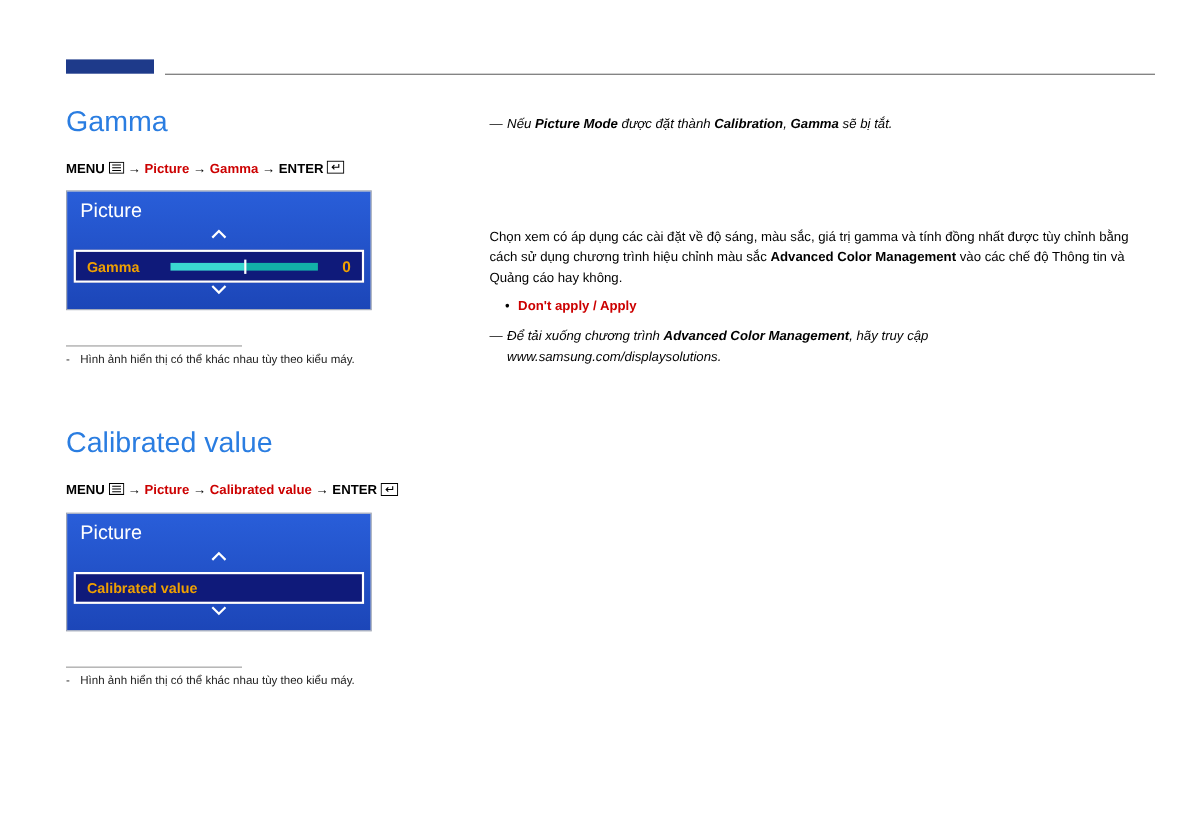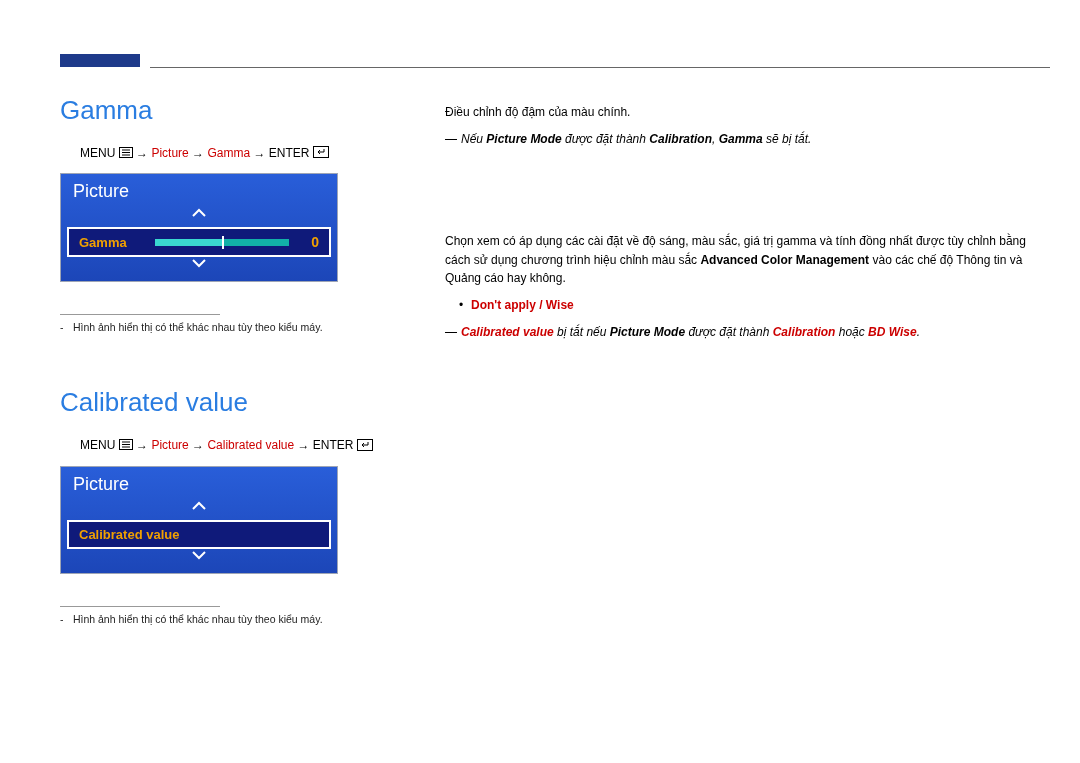--- a/index.html
+++ b/index.html
@@ -36,21 +36,21 @@
   }
   .left { width: 330px; flex: 0 0 330px; }
   .right { flex: 1; padding-top: 8px; }
 
   h1 {
     color: #2a7de1;
     font-weight: 400;
     font-size: 26px;
     margin: 0 0 20px 0;
   }
-  .menupath { font-size: 12px; font-weight: normal; margin-bottom: 12px; margin-left: 20px; }
+  .menupath { font-size: 12px; font-weight: bold; margin-bottom: 12px; }
   .menupath .red { color: #cc0000; }
   .menupath .icon { display: inline-block; vertical-align: middle; }
 
   .osd {
     width: 278px;
     background: linear-gradient(#295ed9, #1c46b8);
     border: 1px solid #9ea5b5;
     padding-bottom: 4px;
     box-shadow: 0 0 0 0 rgba(0,0,0,0);
   }
@@ -228,31 +228,30 @@
         <div class="footnote">
           <span class="dash">-</span>
           <span>Hình ảnh hiển thị có thể khác nhau tùy theo kiểu máy.</span>
         </div>
       </div>
 
     </div>
 
     <div class="right">
 
-      <p>Điều chỉnh độ đậm của màu chính.</p>
       <p class="dash-note">
         <span>Nếu </span><span class="bold">Picture Mode</span><span> được đặt thành </span><span class="bold">Calibration</span><span>, </span><span class="bold">Gamma</span><span> sẽ bị tắt.</span>
       </p>
 
       <div class="section2-right">
         <p>
           <span>Chọn xem có áp dụng các cài đặt về độ sáng, màu sắc, giá trị gamma và tính đồng nhất được tùy chỉnh bằng cách sử dụng chương trình hiệu chỉnh màu sắc </span><span class="bold">Advanced Color Management</span><span> vào các chế độ Thông tin và Quảng cáo hay không.</span>
         </p>
         <p class="bullet">
-          <span class="red">Don't apply / Wise</span>
+          <span class="red">Don't apply / Apply</span>
         </p>
         <p class="dash-note">
-          <span class="red">Calibrated value</span><span> bị tắt nếu </span><span class="bold">Picture Mode</span><span> được đặt thành </span><span class="red">Calibration</span><span> hoặc </span><span class="red">BD Wise</span><span>.</span>
+          <span>Để tải xuống chương trình </span><span class="bold">Advanced Color Management</span><span>, hãy truy cập www.samsung.com/displaysolutions.</span>
         </p>
       </div>
     </div>
   </div>
 </div>
 
 </body></html>

